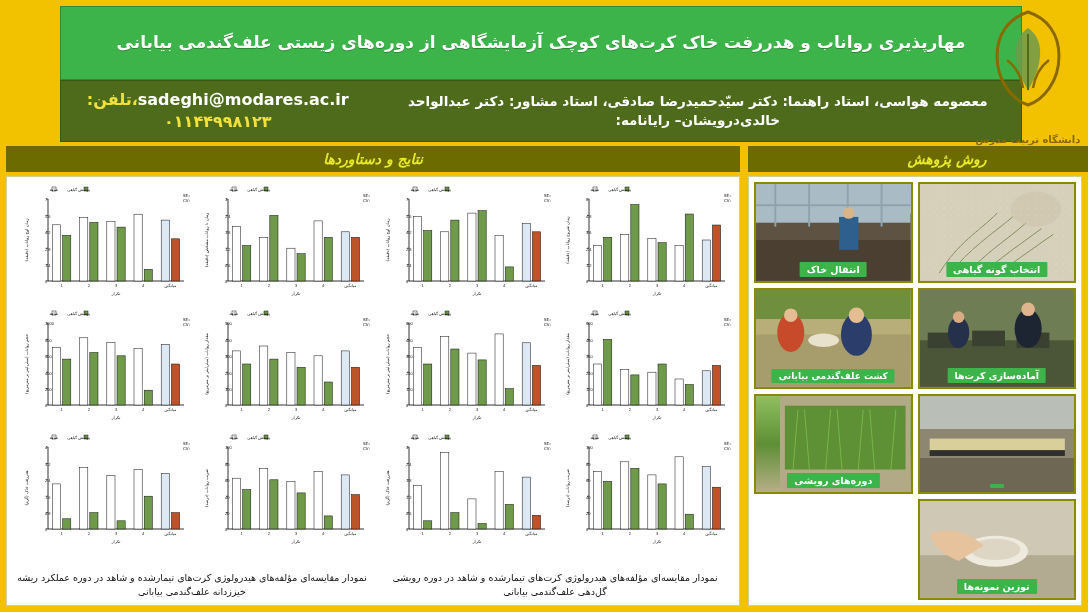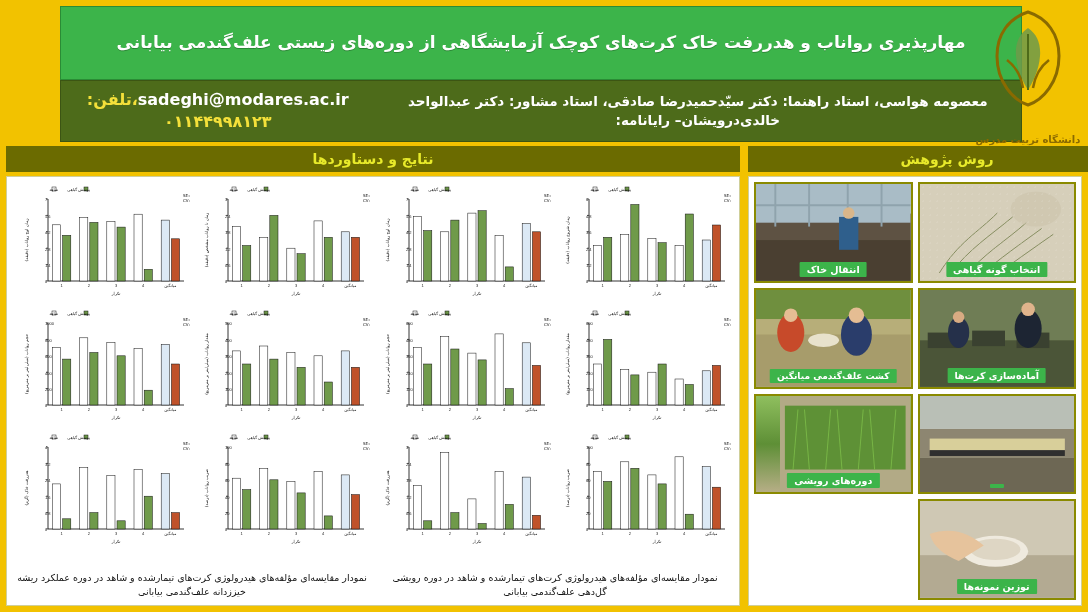--- a/index.html
+++ b/index.html
@@ -42,21 +42,21 @@
   .logo .uni{
     color:#8a6a00;font-size:10px;font-weight:bold;margin-top:2px;
     letter-spacing:.2px;
   }
 
   
   .sec-head{
     position:absolute;height:26px;background:#6b6b00;
     display:flex;align-items:center;justify-content:center;
   }
-  .sec-head span{color:#e8ea2a;font-weight:bold;font-size:14px;}
+  .sec-head span{color:#e8ea2a;font-weight:bold;font-size:14px;font-style:italic;}
   .sec-results{left:6px;top:146px;width:734px;}
   .sec-method{left:748px;top:146px;width:398px;}
 
   
   .panel-results{
     position:absolute;left:6px;top:176px;width:734px;height:430px;
     background:#ffffff;border:1px solid #cfcf9a;box-sizing:border-box;
   }
   .panel-method{
     position:absolute;left:748px;top:176px;width:334px;height:430px;
@@ -749,21 +749,21 @@
           <g fill="#c74a2a">
               <ellipse cx="36" cy="44" rx="14" ry="20"></ellipse>
             </g>
           <circle cx="36" cy="26" r="7" fill="#e5bd93"></circle>
           <g fill="#2a3d6b">
               <ellipse cx="104" cy="46" rx="16" ry="22"></ellipse>
             </g>
           <circle cx="104" cy="26" r="8" fill="#e5bd93"></circle>
           <ellipse cx="70" cy="52" rx="16" ry="7" fill="#e8e2cc"></ellipse>
         </svg>
-        <div class="lbl wide">کشت علف‌گندمی میانگین</div>
+        <div class="lbl wide">کشت علف‌گندمی بیابانی</div>
       </div>
 
       <div class="photo ph-rain">
         <svg width="100%" height="100%" viewBox="0 0 160 100" preserveAspectRatio="none" aria-hidden="true">
           <rect width="160" height="100" fill="#cfd2cb"></rect>
           <rect y="34" width="160" height="30" fill="#8d8671"></rect>
           <rect y="64" width="160" height="36" fill="#6d6754"></rect>
           <rect x="10" y="44" width="140" height="12" fill="#d8cf9a"></rect>
           <rect x="10" y="56" width="140" height="6" fill="#2f2f2f"></rect>
           <rect x="0" y="0" width="160" height="34" fill="#b9bfb6"></rect>

